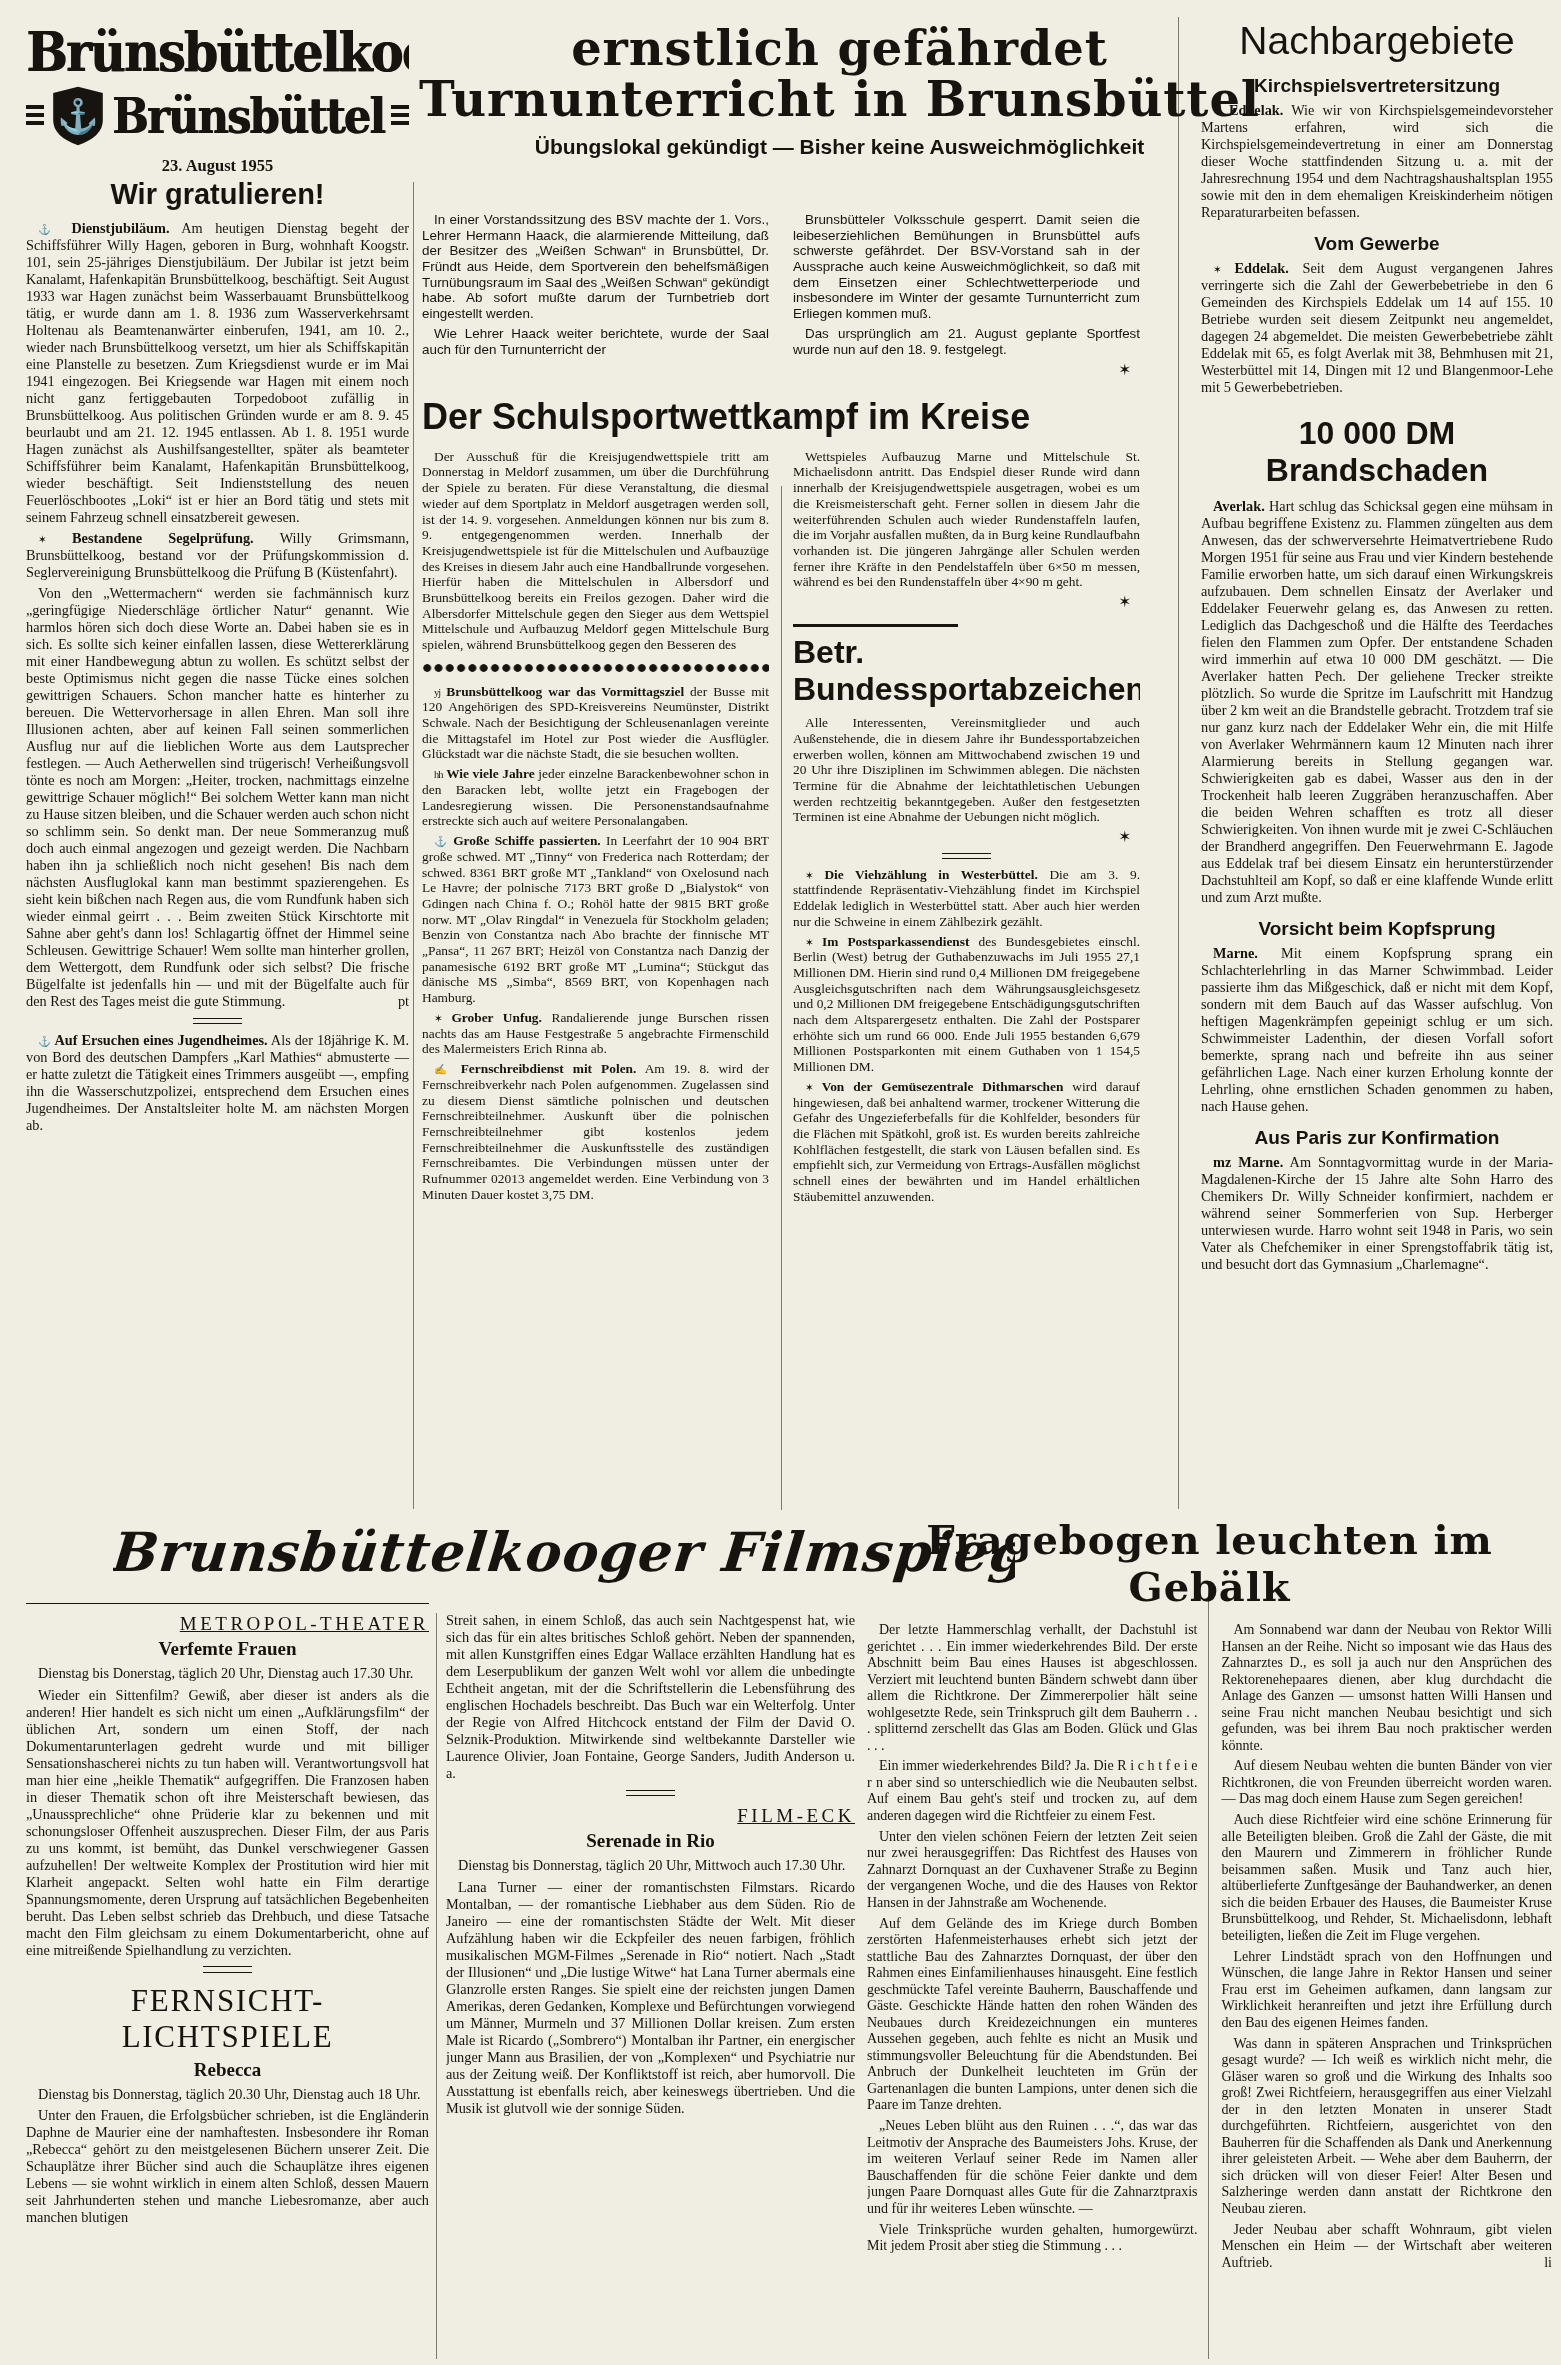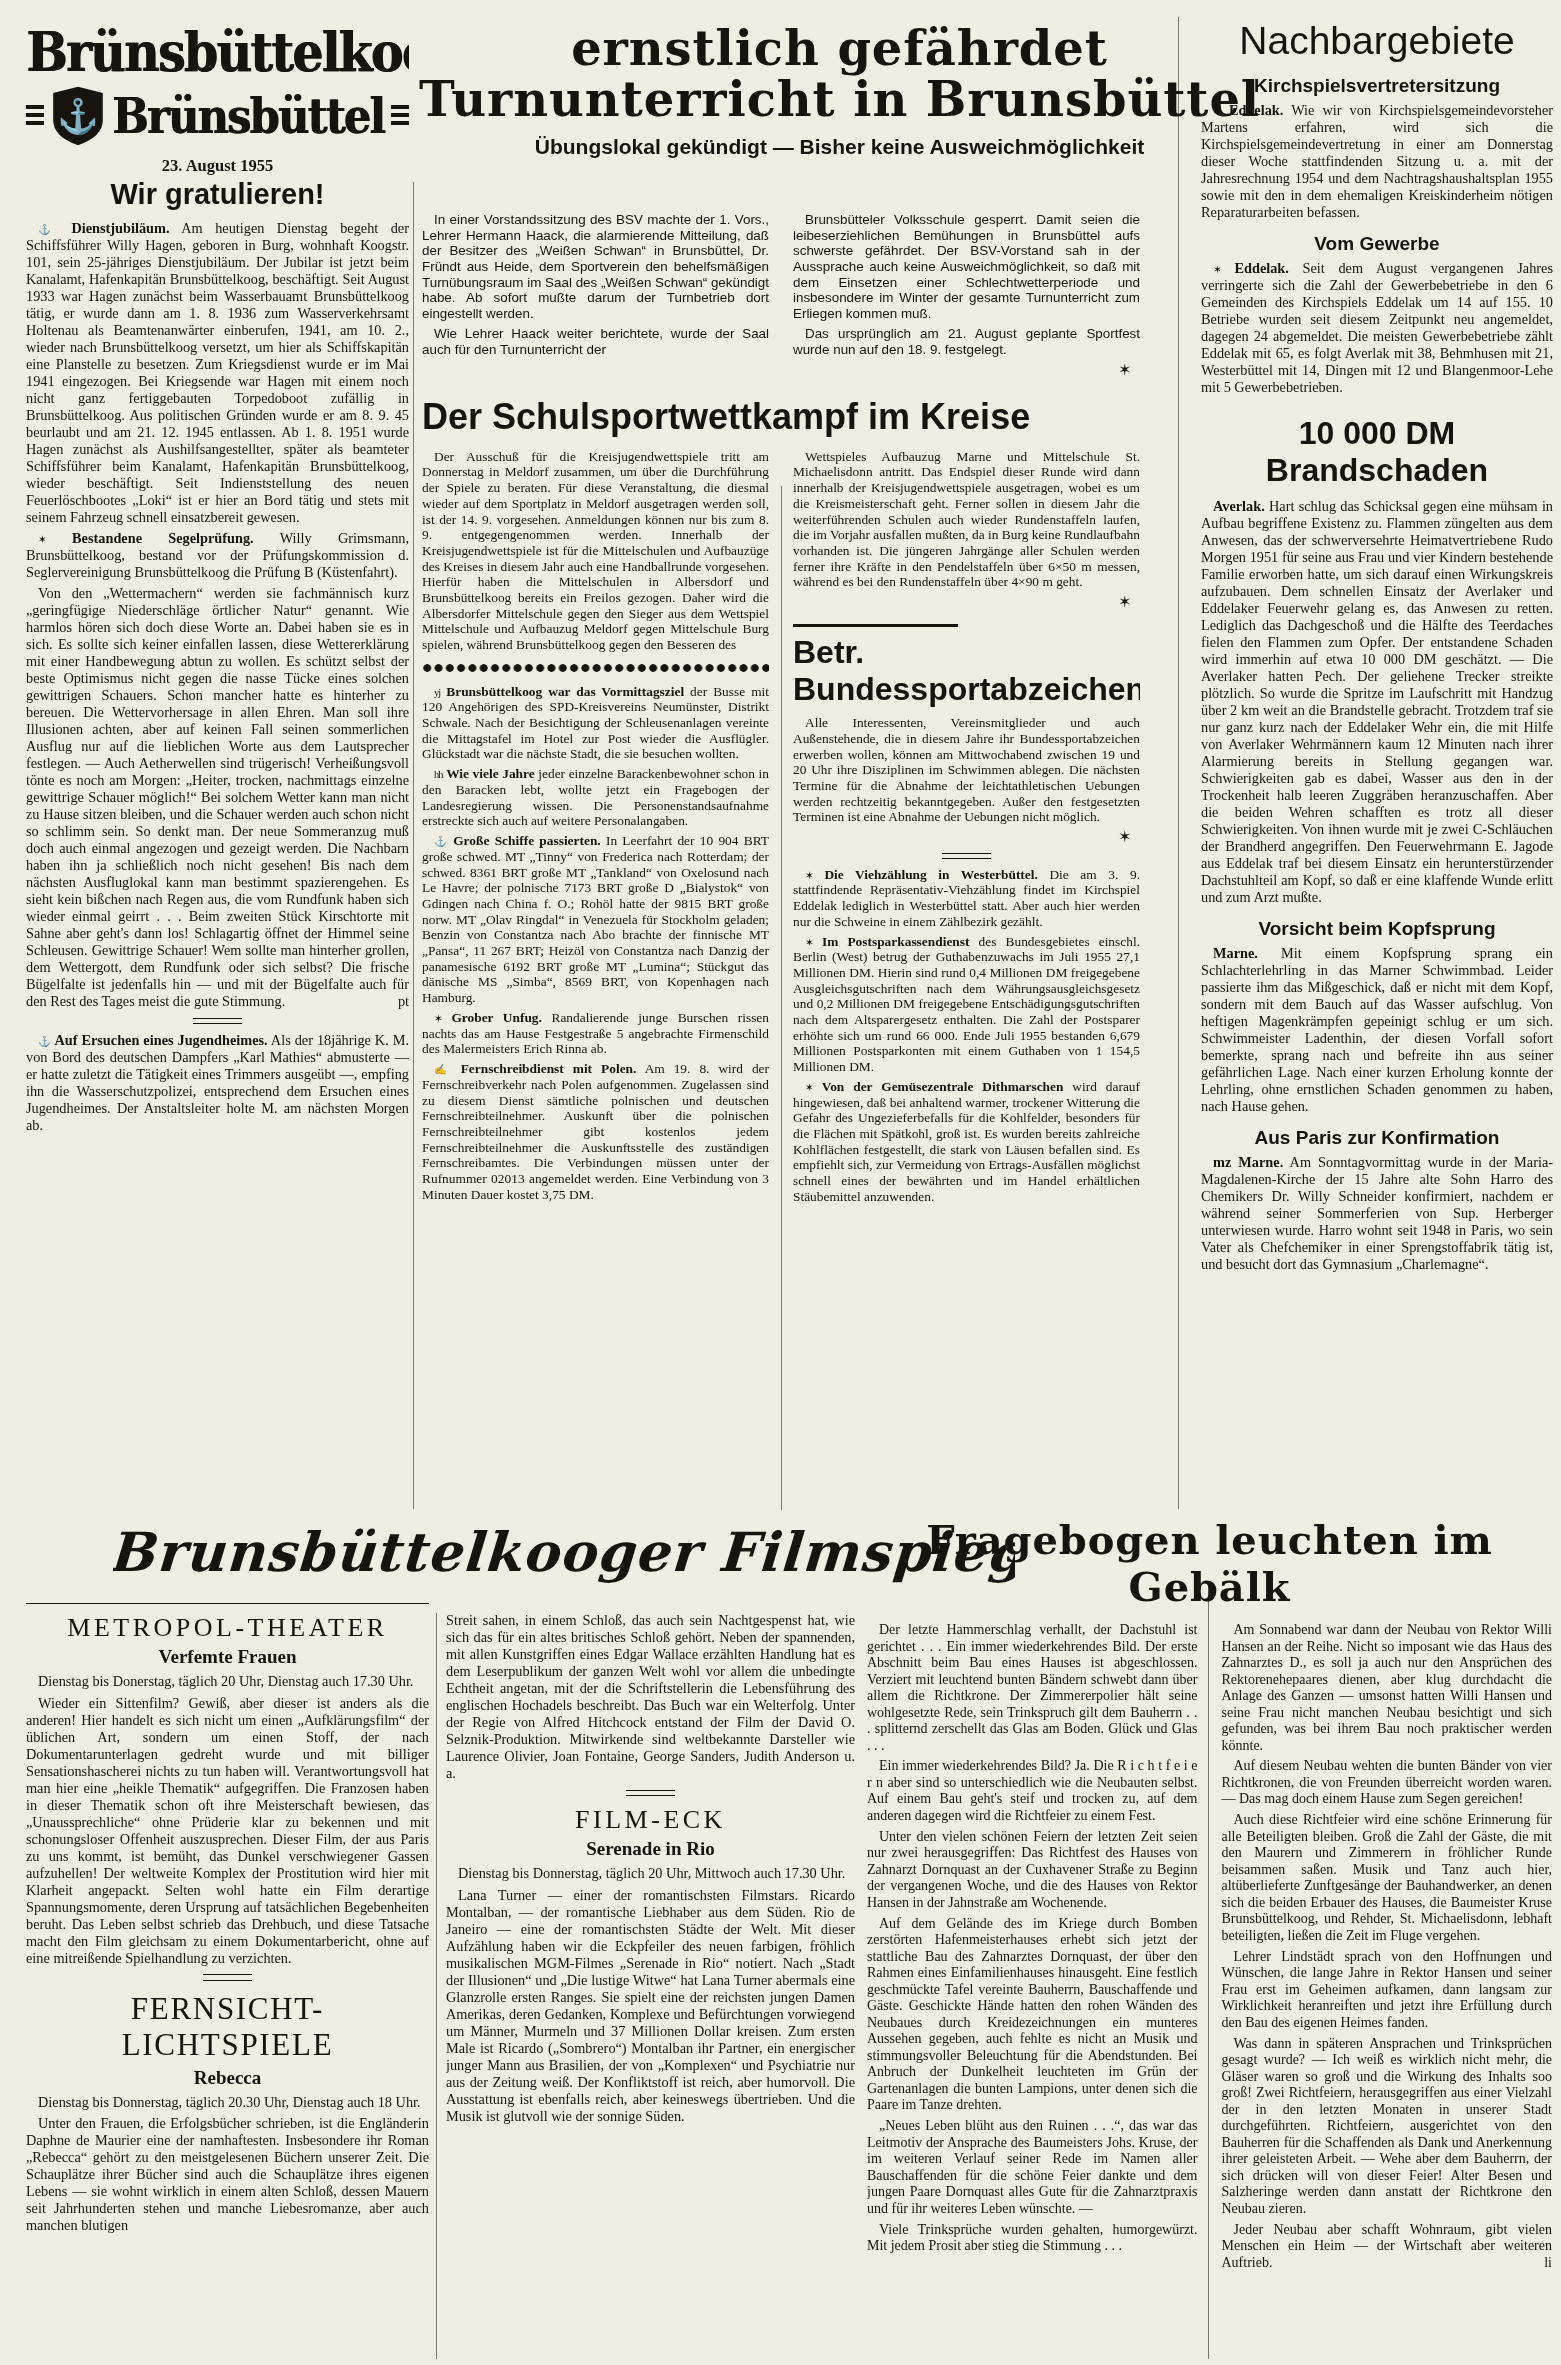--- a/index.html
+++ b/index.html
@@ -22,21 +22,21 @@
   .date{font-weight:bold;font-size:16.5px;text-align:center;margin-top:8.7px;}
   .h-grat{font-family:"Liberation Sans",sans-serif;font-weight:bold;font-size:29px;text-align:center;margin:1.7px 0 8.7px;}
   .h-news{font-family:"Liberation Sans",sans-serif;font-weight:bold;font-size:35px;text-align:center;margin:12px 0 8.7px;letter-spacing:0.4px;}
   .h-sub{font-family:"Liberation Sans",sans-serif;font-weight:bold;font-size:19px;text-align:center;margin:12px 0 5.2px;}
   .h1a{font-family:"DejaVu Serif",serif;font-weight:bold;font-size:48px;line-height:1.08;text-align:center;letter-spacing:0.9px;}
   .subhead{font-family:"Liberation Sans",sans-serif;font-weight:bold;font-size:21px;text-align:center;margin-top:8.7px;}
   .h-schul{font-family:"Liberation Sans",sans-serif;font-weight:bold;font-size:36px;text-align:left;margin:14px 0 10.4px;}
   .h-nach{font-family:"Liberation Sans",sans-serif;font-weight:normal;font-size:39px;text-align:center;margin:0 0 7px;}
   .h-brand{font-family:"Liberation Sans",sans-serif;font-weight:bold;font-size:32px;text-align:center;margin:19px 0 8.7px;}
   .h-richt{font-family:"DejaVu Serif",serif;font-weight:bold;font-size:40px;text-align:center;letter-spacing:0.9px;margin:0 0 12px;}
-  .h-film{font-size:26px;letter-spacing:3.5px;text-align:center;margin:8.7px 0 3.5px;font-weight:normal;}
+  .h-film{font-size:19px;letter-spacing:3.5px;text-align:right;margin:8.7px 0 3.5px;font-weight:normal;text-decoration:underline;}
   .h-film-big{font-size:31px;letter-spacing:1.7px;text-align:center;margin:10.4px 0 3.5px;font-weight:normal;}
   .h-filmname{font-weight:bold;font-size:19px;text-align:center;margin:1.7px 0 5.2px;}
   .banner{font-family:"DejaVu Serif",serif;font-style:italic;font-weight:bold;font-size:54px;
           letter-spacing:0.9px;white-space:nowrap;transform:skewX(-6deg);}
   .bold-intro .bt{font-family:"Liberation Sans",sans-serif;font-weight:normal;font-size:14.3px;line-height:1.22;}
   .center-cols .bt{font-size:13.4px;line-height:1.17;}
   .richt-cols .bt{font-size:14px;line-height:1.18;}
   
   .wavy{width:49px;height:4.3px;border-top:1.7px solid #17140f;border-bottom:1.7px solid #17140f;margin:7.8px auto;}
   .rope{height:10.4px;margin:10.4px 0;background-image:radial-gradient(circle at 5.2px 5.2px,#17140f 3.6px,transparent 4.3px);

